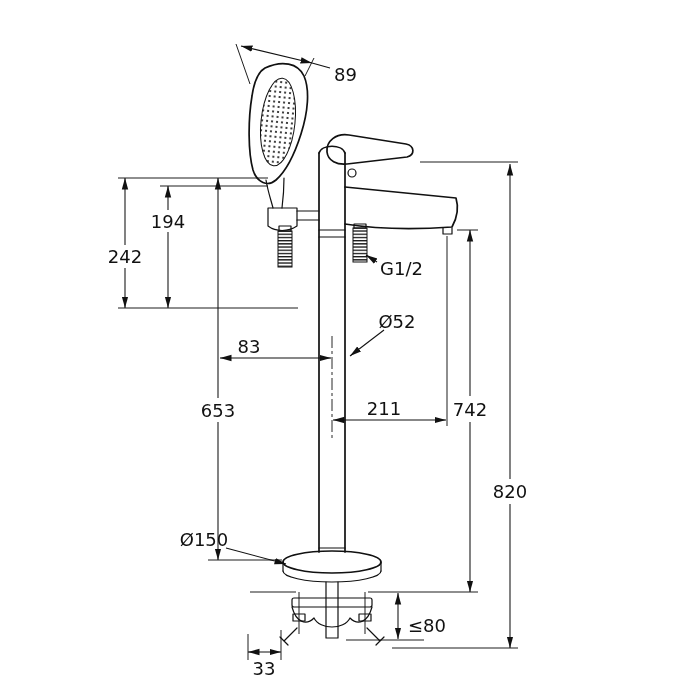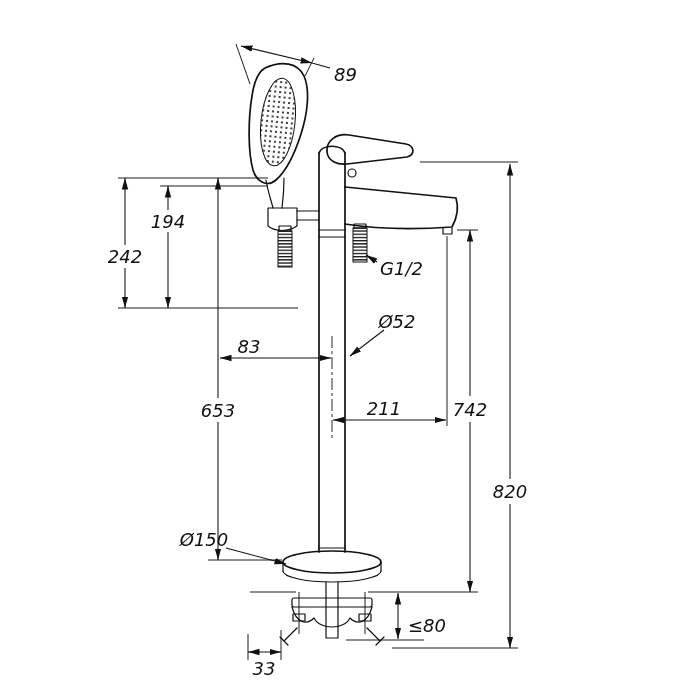--- a/index.html
+++ b/index.html
@@ -1,17 +1,17 @@
 <!DOCTYPE html>
 <html><head>
 <meta charset="utf-8">
 <style>
   html,body{margin:0;padding:0;background:#ffffff;}
   .stage{position:relative;width:700px;height:700px;background:#ffffff;overflow:hidden;
-         font-family:"DejaVu Sans", sans-serif;font-style:italic;}
+         font-family:"DejaVu Sans", sans-serif;}
   svg{display:block;}
   svg text{font-family:"DejaVu Sans", sans-serif;font-size:18px;fill:#111;}
   .obj{stroke:#111;stroke-width:1.7;fill:none;stroke-linecap:round;stroke-linejoin:round;}
   .det{stroke:#111;stroke-width:1.2;fill:none;stroke-linecap:round;stroke-linejoin:round;}
   .dim{stroke:#111;stroke-width:1.05;fill:none;}
   .ext{stroke:#111;stroke-width:0.95;fill:none;}
   .cl{stroke:#111;stroke-width:0.9;fill:none;stroke-dasharray:12 3 3 3;}
 </style>
 </head>
 <body>

